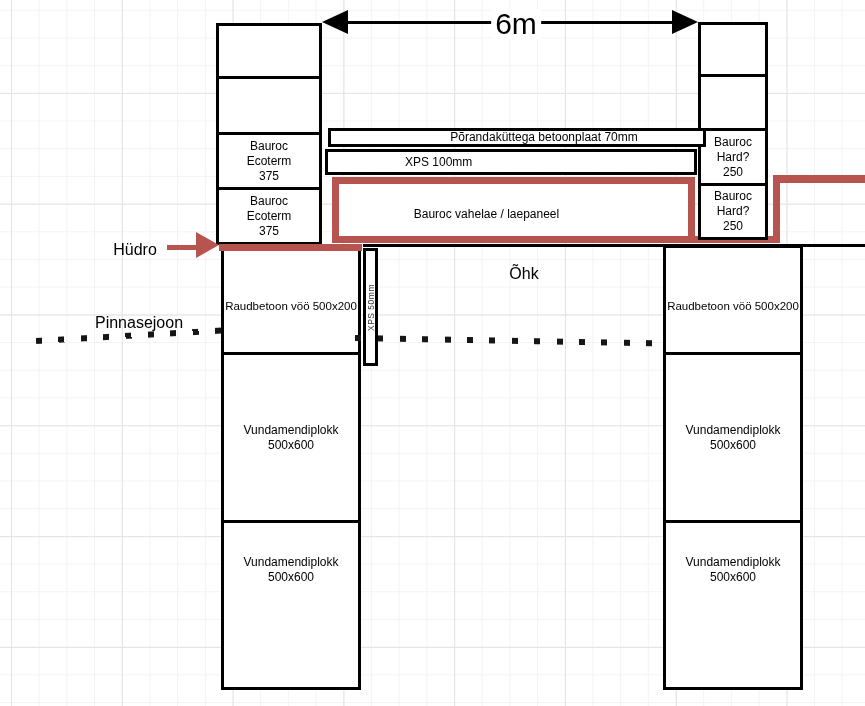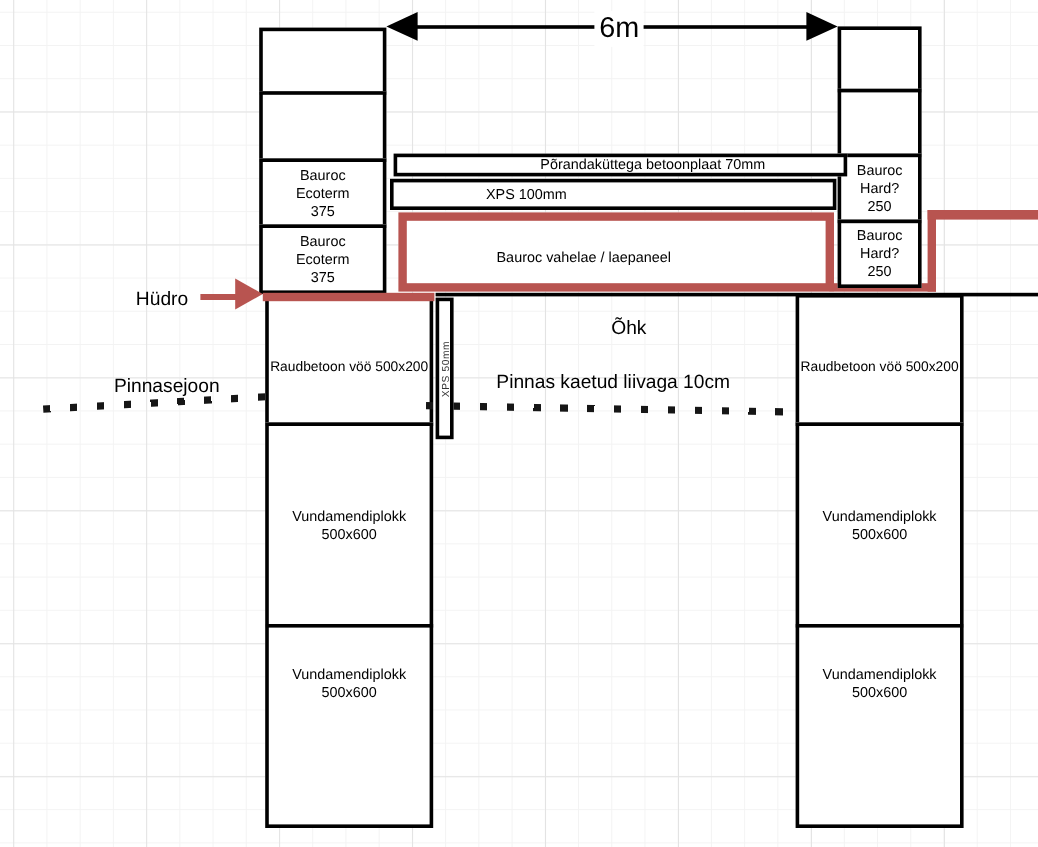--- a/index.html
+++ b/index.html
@@ -102,26 +102,25 @@
   <div class="dots" style="left:355px;top:335px;width:298px;transform:rotate(1deg);"></div>
 
   <div class="box" style="left:363px;top:248px;width:15px;height:118px;z-index:4;">
     <span class="vtext">XPS 50mm</span>
   </div>
 
   <div class="abs" style="left:322px;top:0;width:376px;height:44px;z-index:5;">
     <div class="abs" style="left:18px;top:21px;width:340px;height:3px;background:#000;"></div>
     <div class="abs" style="left:0;top:10px;width:0;height:0;border-right:26px solid #000;border-top:12px solid transparent;border-bottom:12px solid transparent;"></div>
     <div class="abs" style="left:350px;top:10px;width:0;height:0;border-left:26px solid #000;border-top:12px solid transparent;border-bottom:12px solid transparent;"></div>
-    <div class="abs" style="left:194px;top:9px;transform:translateX(-50%);font-size:24px;line-height:30px;background:#fff;padding:0 4px;">6m</div>
+    <div class="abs" style="left:194px;top:9px;transform:translateX(-50%);font-size:30px;line-height:30px;background:#fff;padding:0 4px;">6m</div>
   </div>
 
   <div class="txt" style="left:105px;top:242px;width:60px;">Hüdro</div>
   <div class="abs" style="left:167px;top:232px;width:52px;height:26px;z-index:6;">
     <div class="abs red" style="left:0;top:13px;width:32px;height:5px;"></div>
     <div class="abs" style="left:29px;top:0;width:0;height:0;border-left:23px solid #b85450;border-top:13px solid transparent;border-bottom:13px solid transparent;"></div>
   </div>
 
   <div class="txt" style="left:89px;top:315px;width:100px;">Pinnasejoon</div>
   <div class="txt" style="left:489px;top:266px;width:70px;">Õhk</div>
-  <div class="txt" style="left:411px;top:311px;width:200px;white-space:nowrap;">Pinnas kaetud liivaga 10cm</div>
 
 </div>
 
 </body></html>

